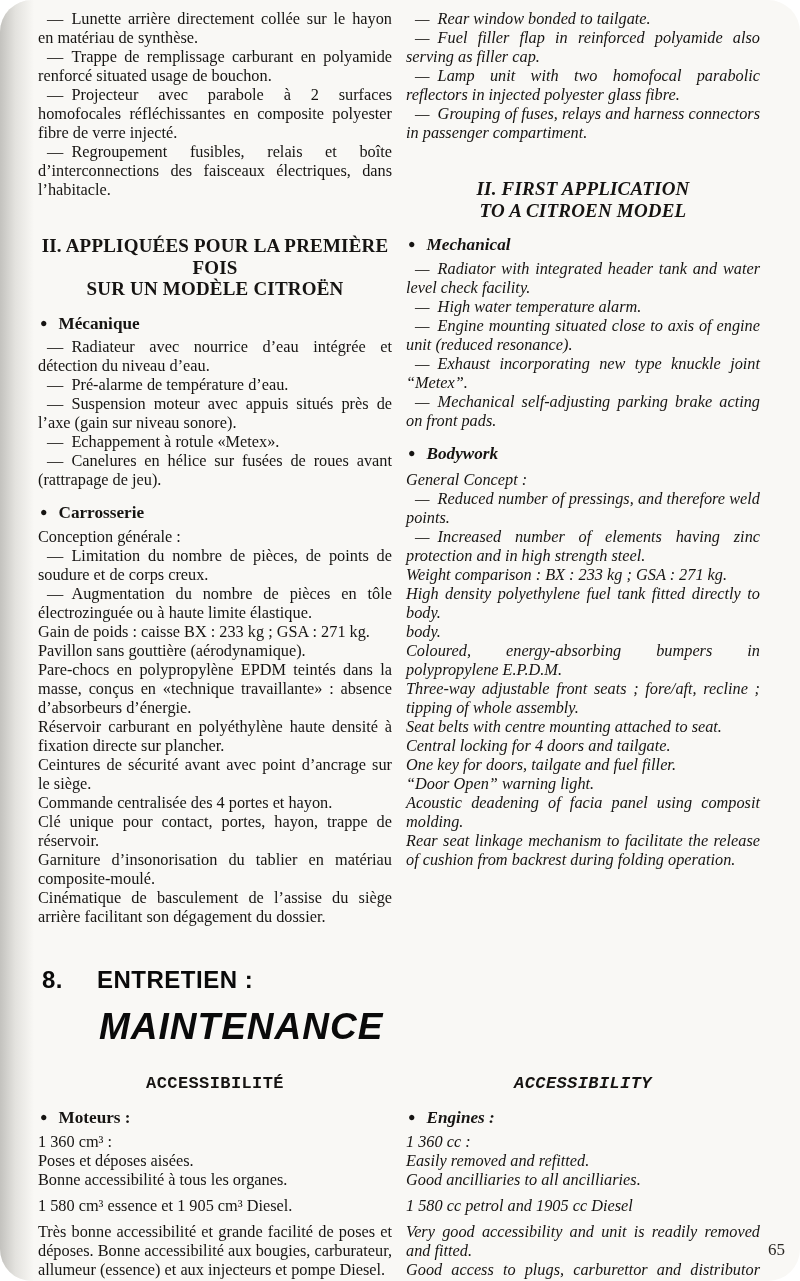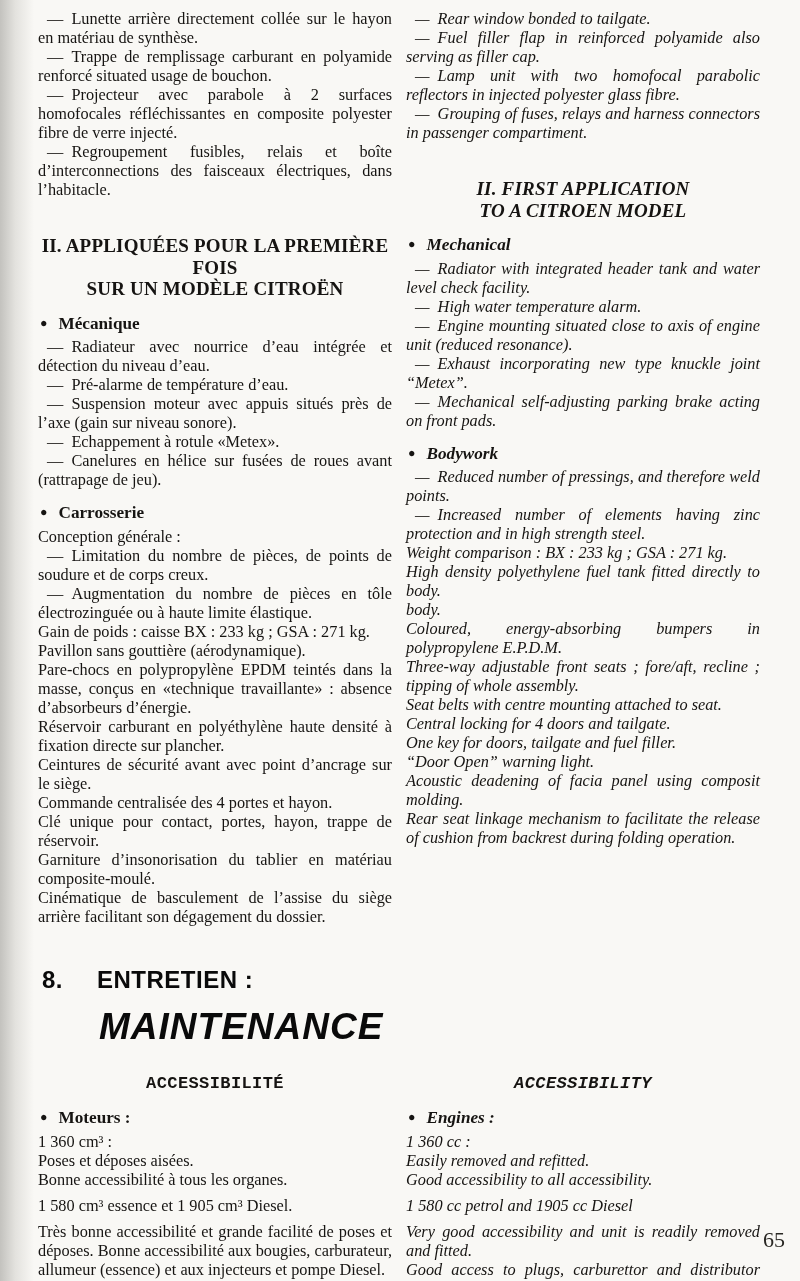--- a/index.html
+++ b/index.html
@@ -5,20 +5,21 @@
   html, body { margin: 0; padding: 0; background: #ffffff; }
   .page {
     position: relative;
     width: 800px;
     height: 1281px;
     background: #f9f8f5;
     overflow: hidden;
     font-family: "Liberation Serif", serif;
     color: #161412;
     box-sizing: border-box;
+    border-radius: 32px;
   }
   
   .page .edge-shade {
     position: absolute;
     left: 0; top: 0; bottom: 0;
     width: 34px;
     background: linear-gradient(to right, #c3c2be 0%, #e3e2de 45%, rgba(227,226,222,0) 100%);
     pointer-events: none;
   }
   .cols {
@@ -76,22 +77,22 @@
     font-weight: bold;
     font-style: italic;
     font-size: 37px;
     line-height: 47px;
     margin-left: 57px;
     letter-spacing: 1px;
   }
   .page-number {
     position: absolute;
     right: 15px;
-    bottom: 28px;
-    font-size: 22px;
+    bottom: 21px;
+    font-size: 17px;
     color: #2a2824;
   }
 </style>
 </head>
 <body>
 
 <div class="page">
   <div class="edge-shade"></div>
 
   <div class="cols top">
@@ -129,20 +130,21 @@
         <p class="dash">— Grouping of fuses, relays and harness connectors in passenger compartiment.</p>
         <p class="h-bold">II. FIRST APPLICATION
 TO A CITROEN MODEL</p>
         <p class="bullet-line"><span class="bullet">●</span><span>Mechanical</span></p>
         <p class="dash">— Radiator with integrated header tank and water level check facility.</p>
         <p class="dash">— High water temperature alarm.</p>
         <p class="dash">— Engine mounting situated close to axis of engine unit (reduced resonance).</p>
         <p class="dash">— Exhaust incorporating new type knuckle joint “Metex”.</p>
         <p class="dash">— Mechanical self-adjusting parking brake acting on front pads.</p>
         <p class="bullet-line"><span class="bullet">●</span><span>Bodywork</span></p>
+        <p class="gap para">General Concept :</p>
         <p class="dash">— Reduced number of pressings, and therefore weld points.</p>
         <p class="dash">— Increased number of elements having zinc protection and in high strength steel.</p>
         <p class="para">Weight comparison : BX : 233 kg ; GSA : 271 kg.</p>
         <p class="para">High density polyethylene fuel tank fitted directly to body.</p>
         <p class="para">body.</p>
         <p class="para">Coloured, energy-absorbing bumpers in polypropylene E.P.D.M.</p>
         <p class="para">Three-way adjustable front seats ; fore/aft, recline ; tipping of whole assembly.</p>
         <p class="para">Seat belts with centre mounting attached to seat.</p>
         <p class="para">Central locking for 4 doors and tailgate.</p>
         <p class="para">One key for doors, tailgate and fuel filler.</p>
@@ -167,21 +169,21 @@
         <p class="para">Poses et déposes aisées.</p>
         <p class="para">Bonne accessibilité à tous les organes.</p>
         <p class="gap para">1 580 cm³ essence et 1 905 cm³ Diesel.</p>
         <p class="gap para">Très bonne accessibilité et grande facilité de poses et déposes. Bonne accessibilité aux bougies, carburateur, allumeur (essence) et aux injecteurs et pompe Diesel.</p>
       </div>
     <div class="col col-en">
         <p class="caption">ACCESSIBILITY</p>
         <p class="bullet-line"><span class="bullet">●</span><span>Engines :</span></p>
         <p class="para">1 360 cc :</p>
         <p class="para">Easily removed and refitted.</p>
-        <p class="para">Good accessibility to all accessibility.</p>
+        <p class="para">Good ancilliaries to all ancilliaries.</p>
         <p class="gap para">1 580 cc petrol and 1905 cc Diesel</p>
         <p class="gap para">Very good accessibility and unit is readily removed and fitted.</p>
         <p class="para">Good access to plugs, carburettor and distributor (petrol) and to fuel pumps and injectors (diesel).</p>
       </div>
   </div>
 
   <div class="page-number">65</div>
 </div>
 
 </body></html>

